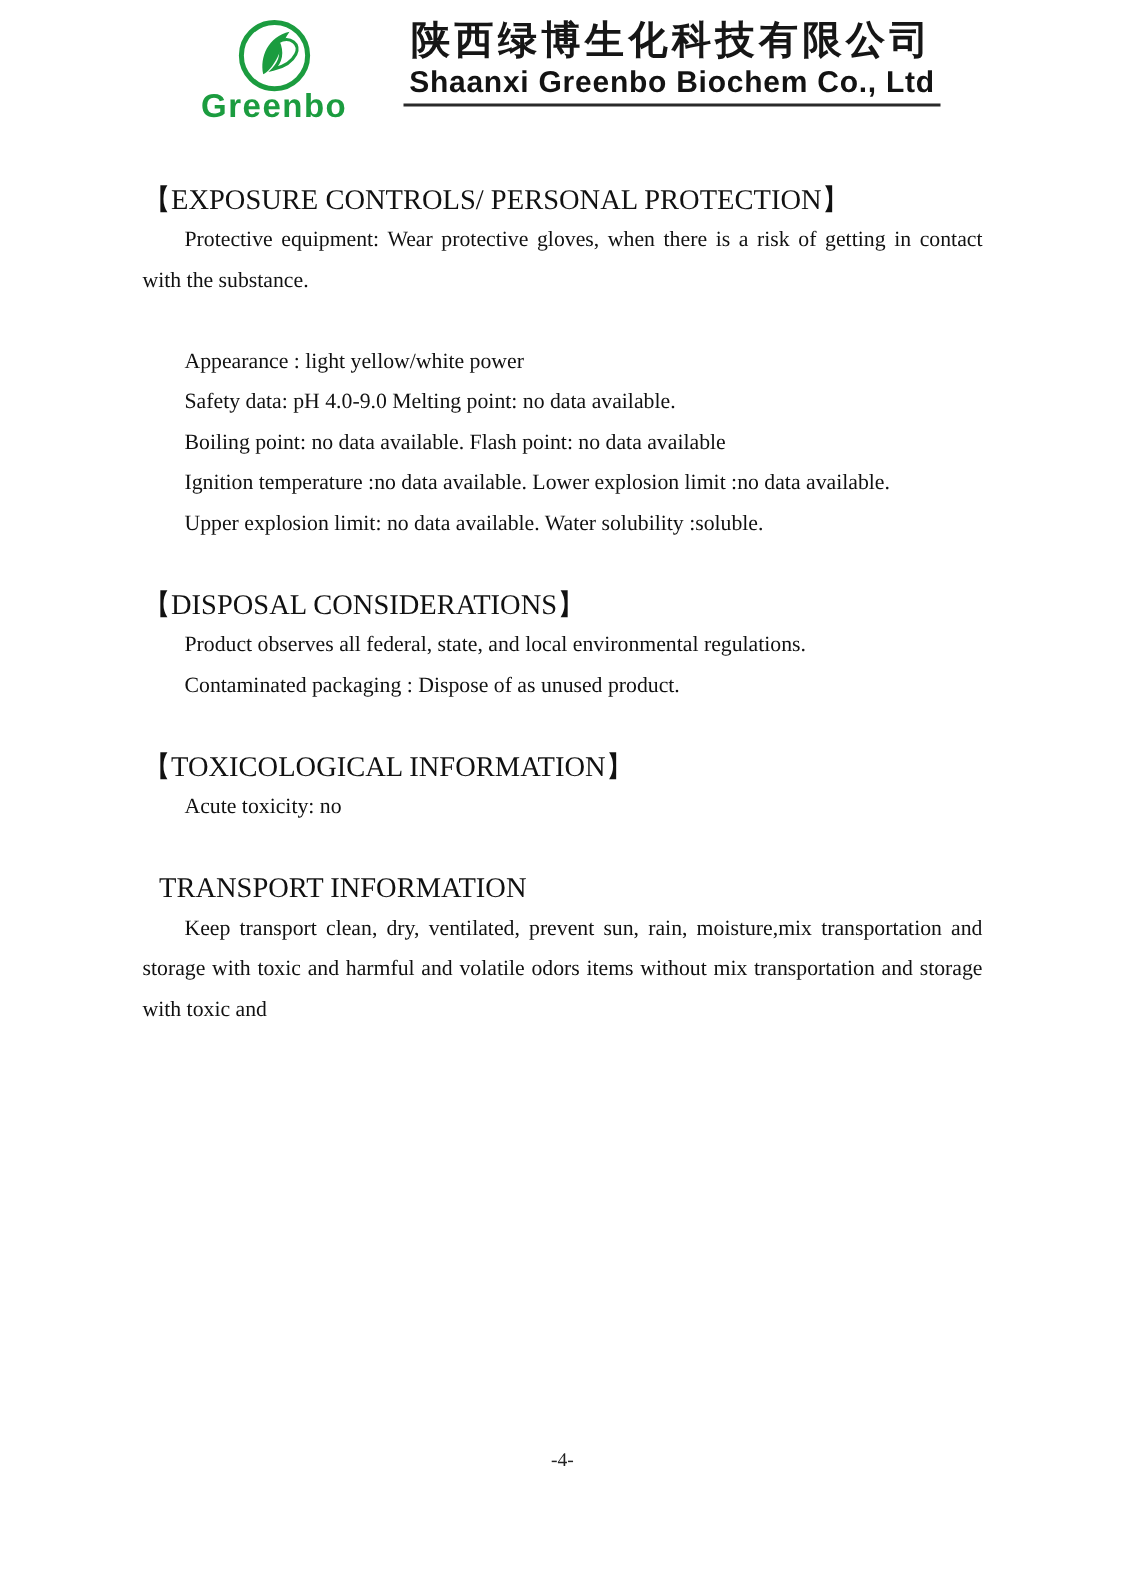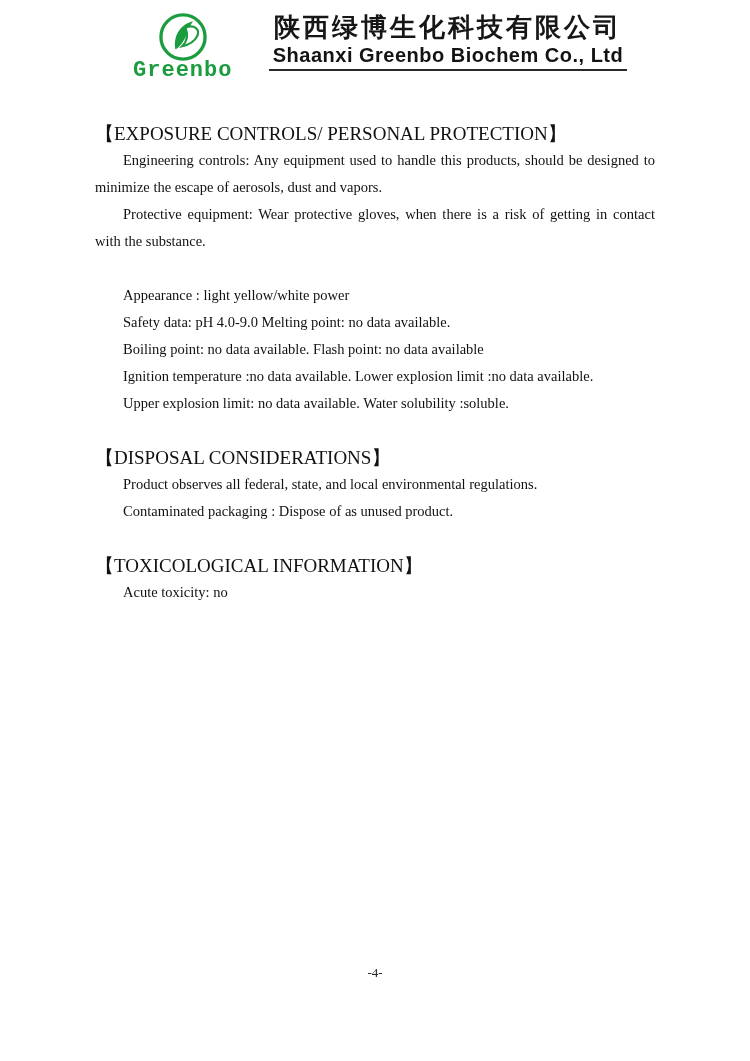--- a/index.html
+++ b/index.html
@@ -24,21 +24,21 @@
     gap: 26px;
   }
   .logo-block {
     display: flex;
     flex-direction: column;
     align-items: center;
     width: 120px;
   }
   .logo-icon { width: 50px; height: 50px; display: block; }
   .logo-text {
-    font-family: Liberation Mono, monospace;
+    font-family: Liberation Sans, sans-serif;
     font-weight: bold;
     font-size: 22px;
     letter-spacing: 1px;
     line-height: 22px;
     margin-top: -2px;
   }
   .company-block {
     display: flex;
     flex-direction: column;
     align-items: center;
@@ -123,21 +123,20 @@
       <div class="company-cn">陕西绿博生化科技有限公司</div>
       <div class="company-en">Shaanxi Greenbo Biochem Co., Ltd</div>
     </div>
   </header>
 
 
   <main class="doc-body">
 
     <section class="sec">
       <h2 class="sec-title">【EXPOSURE CONTROLS/ PERSONAL PROTECTION】</h2>
-      <p class="para">Engineering controls: Any equipment used to handle this products, should be designed to minimize the escape of aerosols, dust and vapors.</p>
       <p class="para">Protective equipment: Wear protective gloves, when there is a risk of getting in contact with the substance.</p>
     </section>
 
     <section class="sec">
       <p class="para">Appearance : light yellow/white power</p>
       <p class="para">Safety data: pH 4.0-9.0 Melting point: no data available.</p>
       <p class="para">Boiling point: no data available. Flash point: no data available</p>
       <p class="para">Ignition temperature :no data available. Lower explosion limit :no data available.</p>
       <p class="para">Upper explosion limit: no data available. Water solubility :soluble.</p>
     </section>
@@ -147,18 +146,22 @@
       <h2 class="sec-title">【DISPOSAL CONSIDERATIONS】</h2>
       <p class="para">Product observes all federal, state, and local environmental regulations.</p>
       <p class="para">Contaminated packaging : Dispose of as unused product.</p>
     </section>
 
     <section class="sec">
       <h2 class="sec-title">【TOXICOLOGICAL INFORMATION】</h2>
       <p class="para">Acute toxicity: no</p>
     </section>
 
+    <section class="sec">
+      <h2 class="sec-title indented">TRANSPORT INFORMATION</h2>
+      <p class="para">Keep transport clean, dry, ventilated, prevent sun, rain, moisture,mix transportation and storage with toxic and harmful and volatile odors items without mix transportation and storage with toxic and</p>
+    </section>
 
   </main>
 
   <footer class="page-footer">-4-</footer>
 
 </div>
 
 </body></html>

